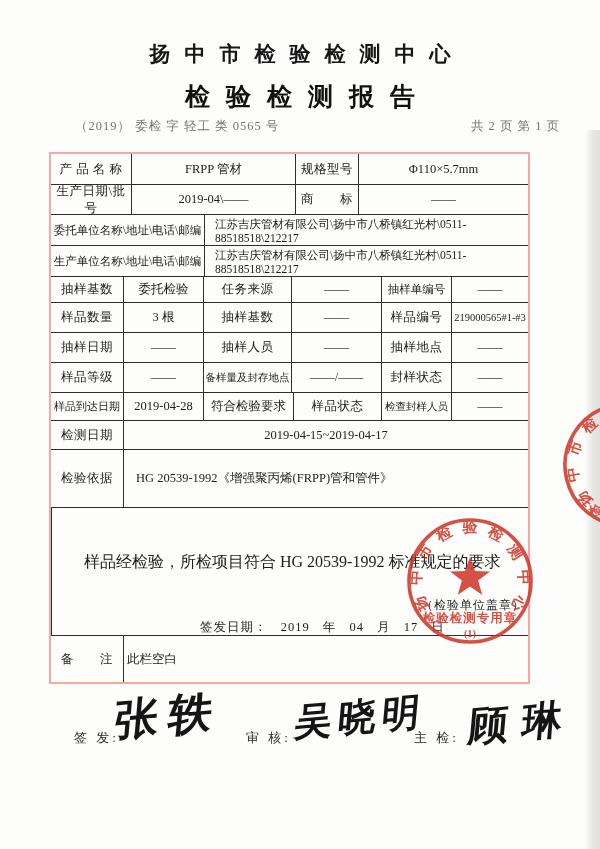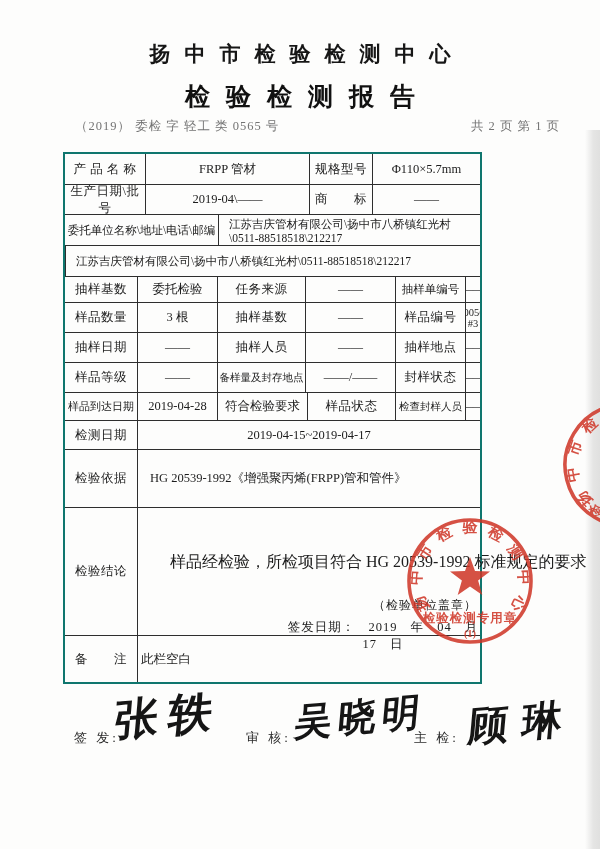--- a/index.html
+++ b/index.html
@@ -24,22 +24,22 @@
     text-align:center; font-size:25px; font-weight:bold;
     letter-spacing:16px; text-indent:16px; color:#111;
   }
   .doc-line {
     position:absolute; top:118px; left:75px; right:40px;
     display:flex; justify-content:space-between; font-size:12.5px;
     letter-spacing:1px; color:#737373;
   }
   
   .tbl {
-    position:absolute; left:63px; top:152px; width:419px;
-    border:2px solid #0f766e; background:transparent; z-index:2;
+    position:absolute; left:49px; top:152px; width:481px;
+    border:2px solid #fca5a5; background:transparent; z-index:2;
   }
   .trow { display:flex; border-top:1px solid #2e2e2e; }
   .trow.first { border-top:none; }
   .tcell {
     border-left:1px solid #2e2e2e;
     display:flex; align-items:center; justify-content:center;
     font-size:12.5px; text-align:center; overflow:hidden; color:#1c1c1c;
   }
   .tcell.fc { border-left:none; }
   .tcell.grow { flex:1; }
@@ -100,20 +100,21 @@
       <div class="tcell lbl" style="width:63px">商　　标</div>
       <div class="tcell grow">——</div>
     </div>
 
     <div class="trow" style="height:31px">
       <div class="tcell fc lbl small" style="width:153px">委托单位名称\地址\电话\邮编</div>
       <div class="tcell grow leftal small">江苏吉庆管材有限公司\扬中市八桥镇红光村\0511-88518518\212217</div>
     </div>
 
     <div class="trow" style="height:31px">
+      <div class="tcell fc lbl small" style="width:153px">生产单位名称\地址\电话\邮编</div>
       <div class="tcell grow leftal small">江苏吉庆管材有限公司\扬中市八桥镇红光村\0511-88518518\212217</div>
     </div>
 
     <div class="trow" style="height:26px">
       <div class="tcell fc lbl" style="width:72px">抽样基数</div>
       <div class="tcell" style="width:80px">委托检验</div>
       <div class="tcell lbl" style="width:88px">任务来源</div>
       <div class="tcell" style="width:90px">——</div>
       <div class="tcell lbl small" style="width:70px">抽样单编号</div>
       <div class="tcell grow">——</div>
@@ -159,21 +160,20 @@
       <div class="tcell fc lbl" style="width:72px">检测日期</div>
       <div class="tcell grow">2019-04-15~2019-04-17</div>
     </div>
 
     <div class="trow" style="height:58px">
       <div class="tcell fc lbl" style="width:72px">检验依据</div>
       <div class="tcell grow leftal" style="padding-left:12px">HG 20539-1992《增强聚丙烯(FRPP)管和管件》</div>
     </div>
 
     <div class="trow" style="height:128px">
-      <div class="tcell fc lbl" style="width:72px">检验结论</div>
       <div class="r12cell">
         <div class="concl-text">样品经检验，所检项目符合 HG 20539-1992 标准规定的要求</div>
         <div class="seal-note">（检验单位盖章）</div>
         <div class="issue-line">
           <span>签发日期：</span>
           <span>2019 年 04 月 17 日</span>
         </div>
       </div>
     </div>
 

